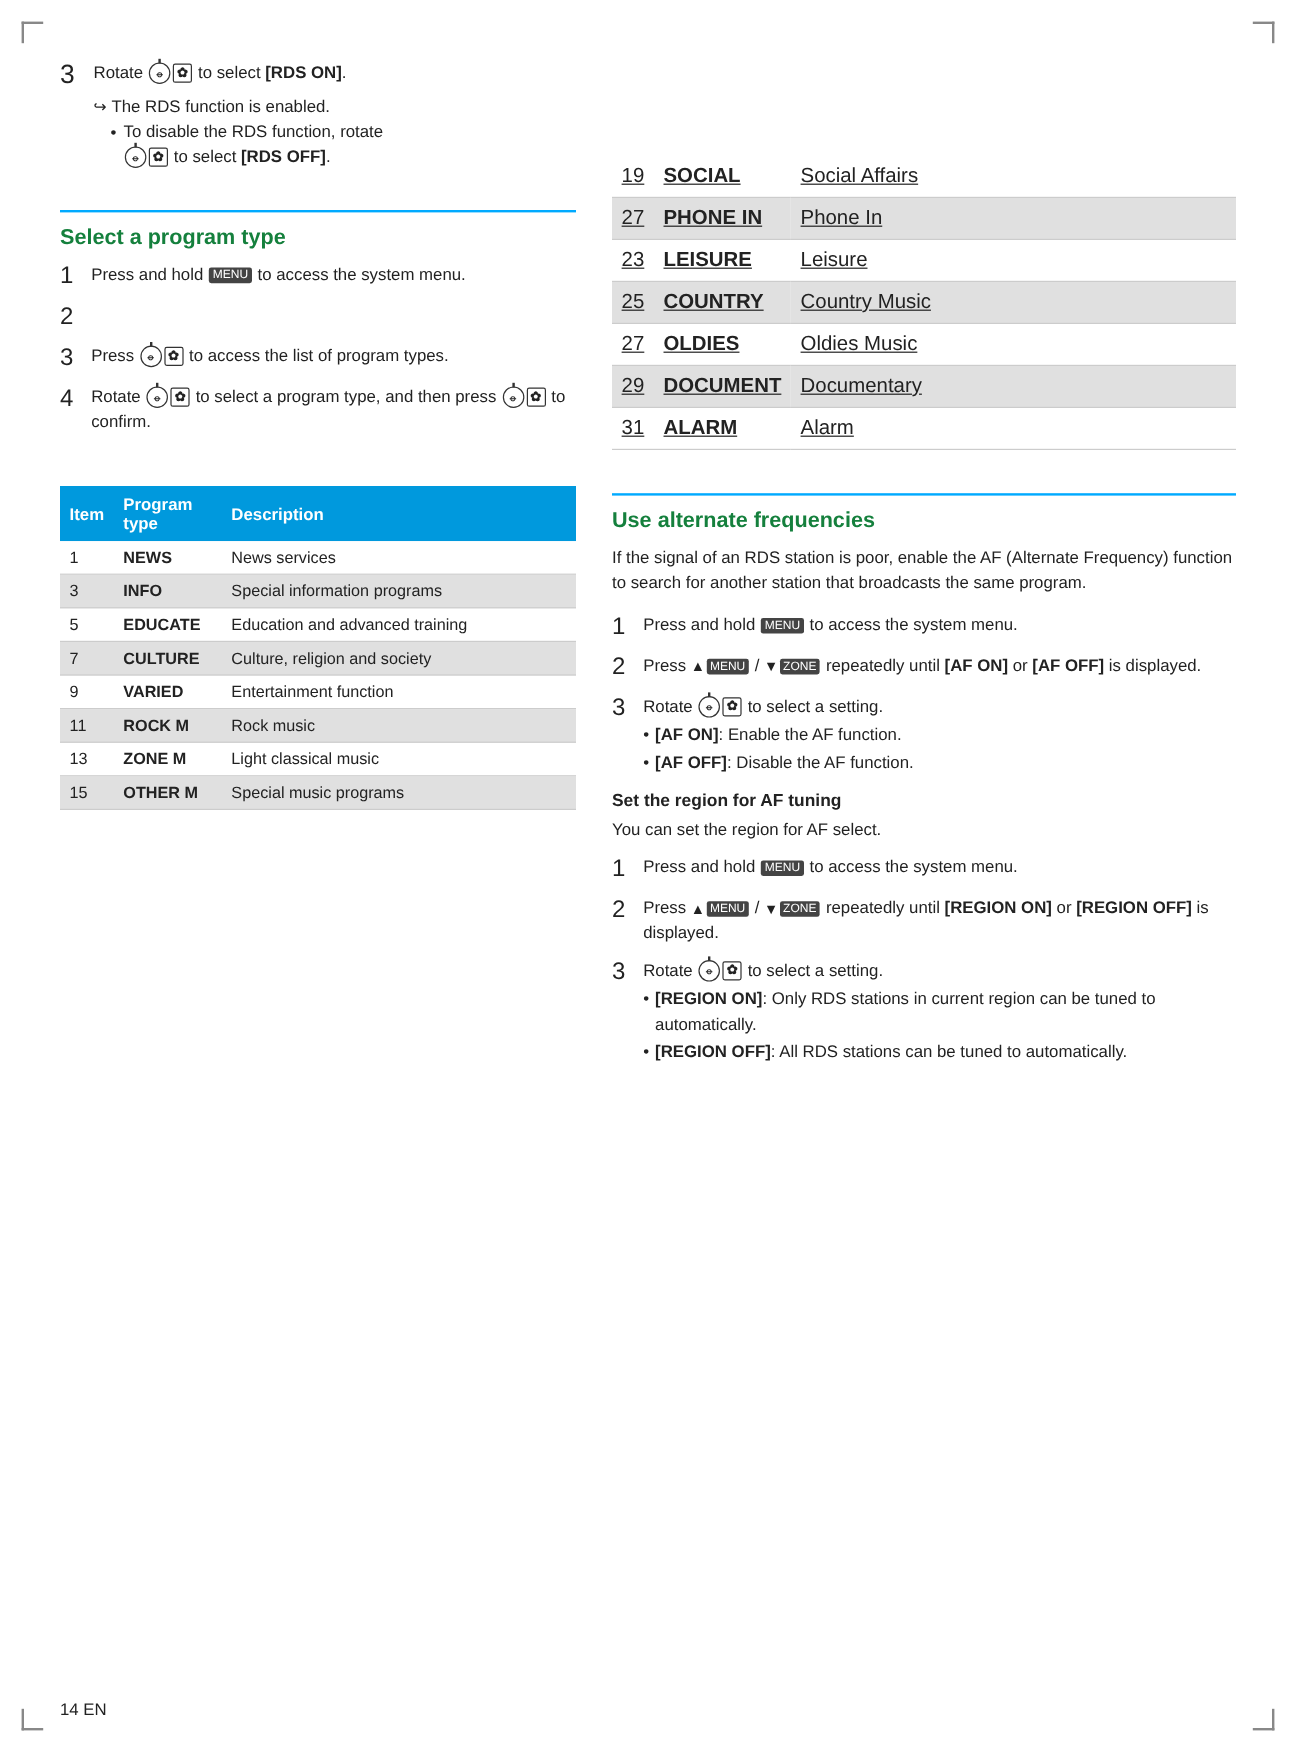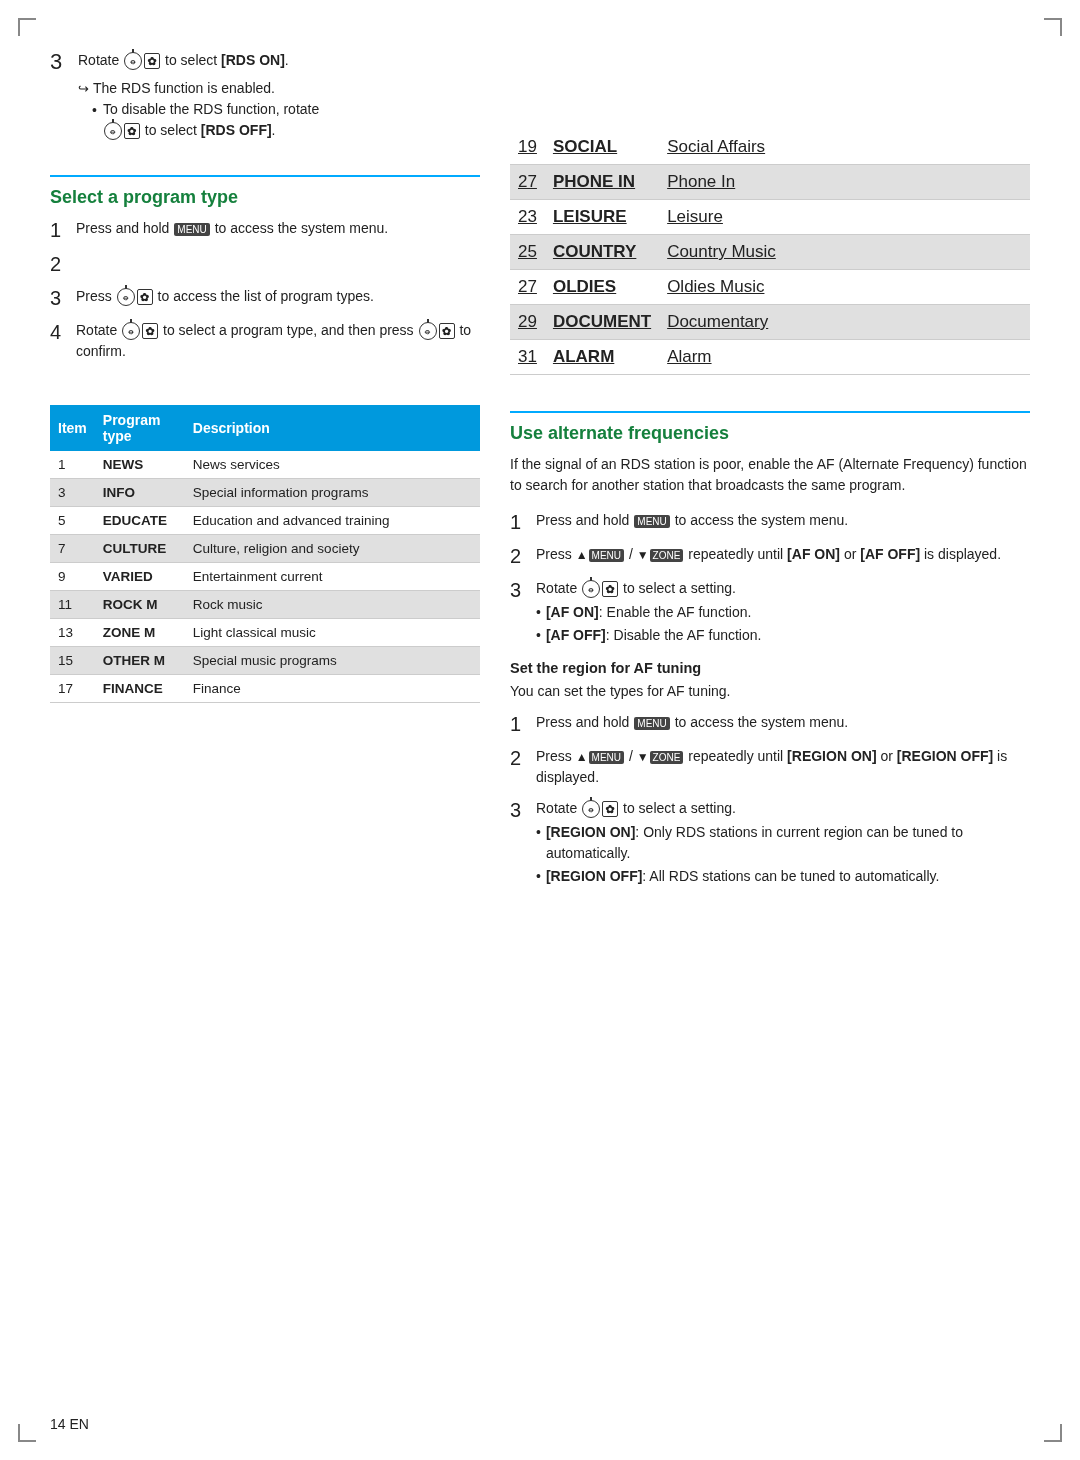--- a/index.html
+++ b/index.html
@@ -373,41 +373,36 @@
     <td class="desc">Education and advanced training</td>
   </tr>
           <tr>
     <td class="item-num">7</td>
     <td class="prog-type">CULTURE</td>
     <td class="desc">Culture, religion and society</td>
   </tr>
           <tr>
     <td class="item-num">9</td>
     <td class="prog-type">VARIED</td>
-    <td class="desc">Entertainment current</td>
+    <td class="desc">Entertainment function</td>
   </tr>
           <tr>
     <td class="item-num">11</td>
     <td class="prog-type">ROCK M</td>
     <td class="desc">Rock music</td>
   </tr>
           <tr>
     <td class="item-num">13</td>
     <td class="prog-type">ZONE M</td>
     <td class="desc">Light classical music</td>
   </tr>
           <tr>
     <td class="item-num">15</td>
     <td class="prog-type">OTHER M</td>
     <td class="desc">Special music programs</td>
-  </tr>
-          <tr>
-    <td class="item-num">17</td>
-    <td class="prog-type">FINANCE</td>
-    <td class="desc">Finance</td>
   </tr>
         </tbody>
     </table>
 
   </div>
 
   <div class="right-col">
 
     <div class="right-top-spacer"></div>
 
@@ -482,21 +477,21 @@
             <span style="display:flex;align-items:flex-start;gap:5px;margin-top:2px;">
               <span>•</span>
               <span><strong>[AF OFF]</strong>: Disable the AF function.</span>
             </span>
           </span>
         </li>
       </ul>
 
       <div style="margin-top:10px;">
         <div style="font-weight:bold; font-size:14.5px; margin-bottom:5px;">Set the region for AF tuning</div>
-        <div style="font-size:14px; line-height:1.5; margin-bottom:10px;">You can set the types for AF tuning.</div>
+        <div style="font-size:14px; line-height:1.5; margin-bottom:10px;">You can set the region for AF select.</div>
 
         <ul class="steps-list">
           <li>
             <span class="snum">1</span>
             <span class="stext">
               Press and hold <span class="menu-icon">MENU</span> to access the system menu.
             </span>
           </li>
           <li>
             <span class="snum">2</span>

